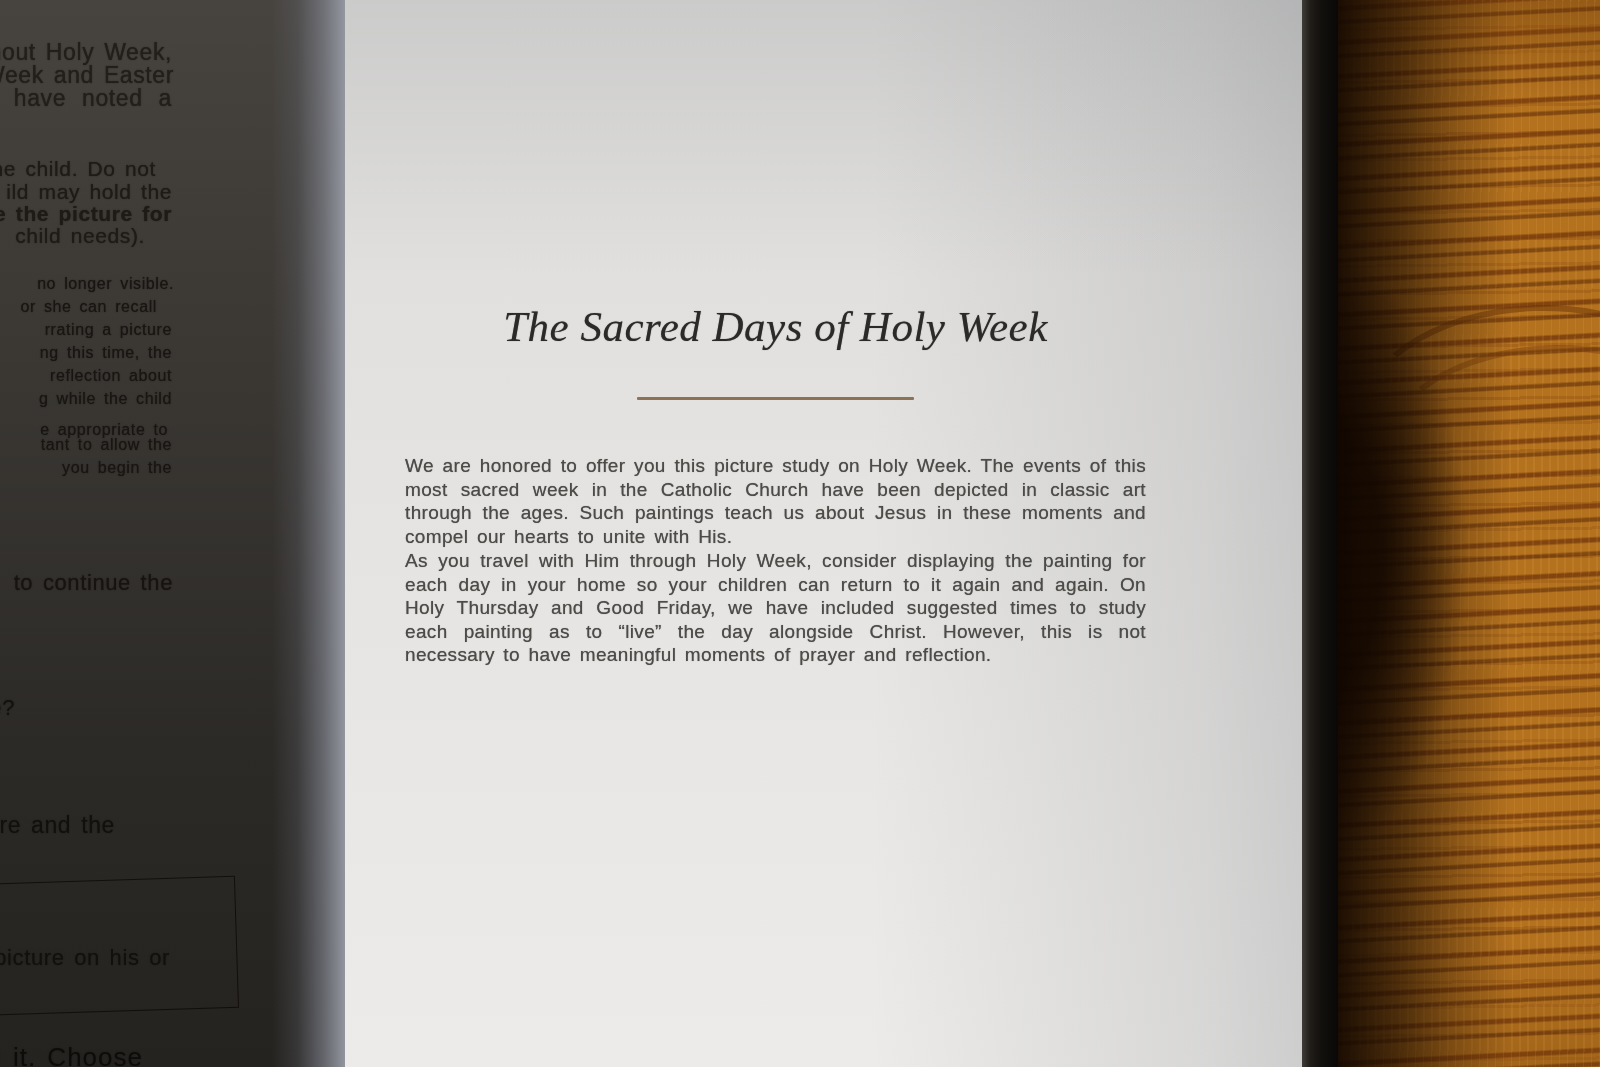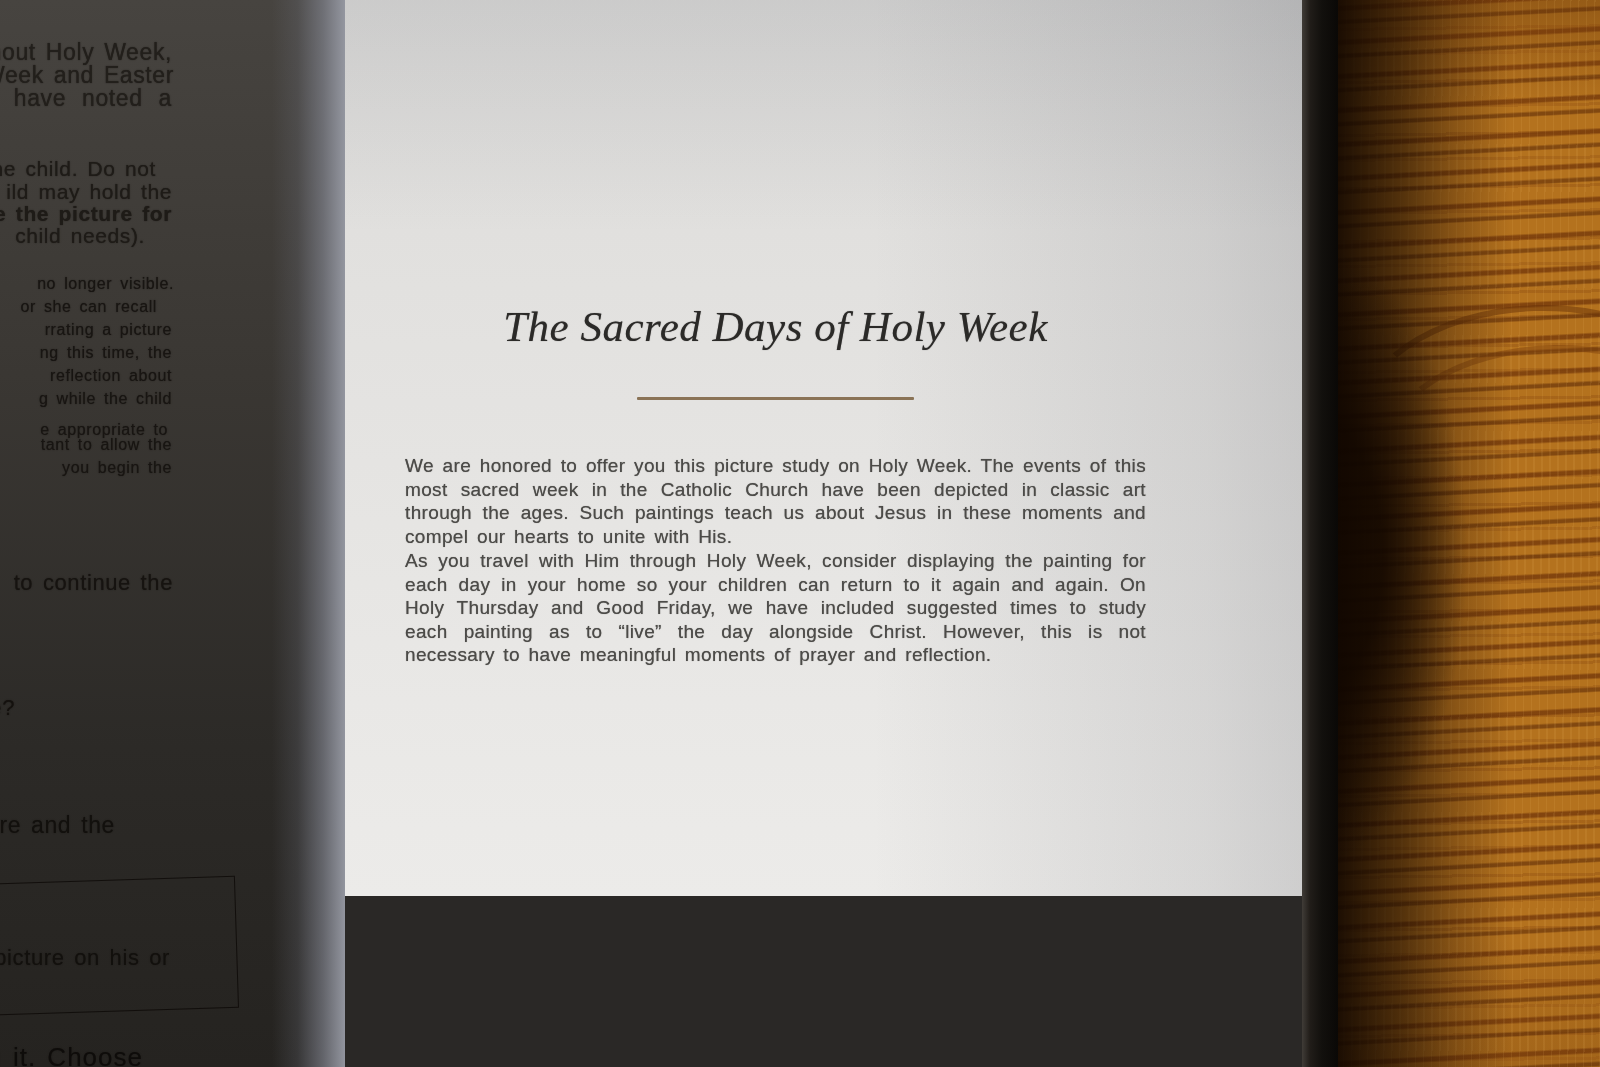--- a/index.html
+++ b/index.html
@@ -52,21 +52,21 @@
   .lp19{top:1042px;right:202px;font-size:26px;color:#0e0c0a;letter-spacing:1px;}
   .answer-box{
     position:absolute;left:-35px;top:880px;width:270px;height:130px;
     border:1.5px solid rgba(14,11,8,0.85);
     transform:rotate(-1.8deg);
   }
   .lp-box-line{top:945px;right:175px;font-size:22px;color:#12100d;}
 
   
   .main-page{
-    position:absolute;left:345px;top:0;width:957px;height:896px;
+    position:absolute;left:345px;top:0;width:957px;height:1067px;
     background:
       linear-gradient(to bottom,rgba(85,90,100,0.13),rgba(0,0,0,0) 26%),
       linear-gradient(to right,rgba(0,0,0,0) 55%,rgba(72,74,82,0.12) 90%,rgba(72,74,82,0.18) 100%),
       linear-gradient(to bottom,#dddcda 0%,#e4e3e1 45%,#eae9e7 85%,#ecebe9 100%);
   }
   .content{position:absolute;left:60px;top:0;width:741px;height:100%;}
   .page-title{
     position:absolute;top:302px;left:0;width:100%;
     text-align:center;
     font-family:"Liberation Serif",serif;font-style:italic;

